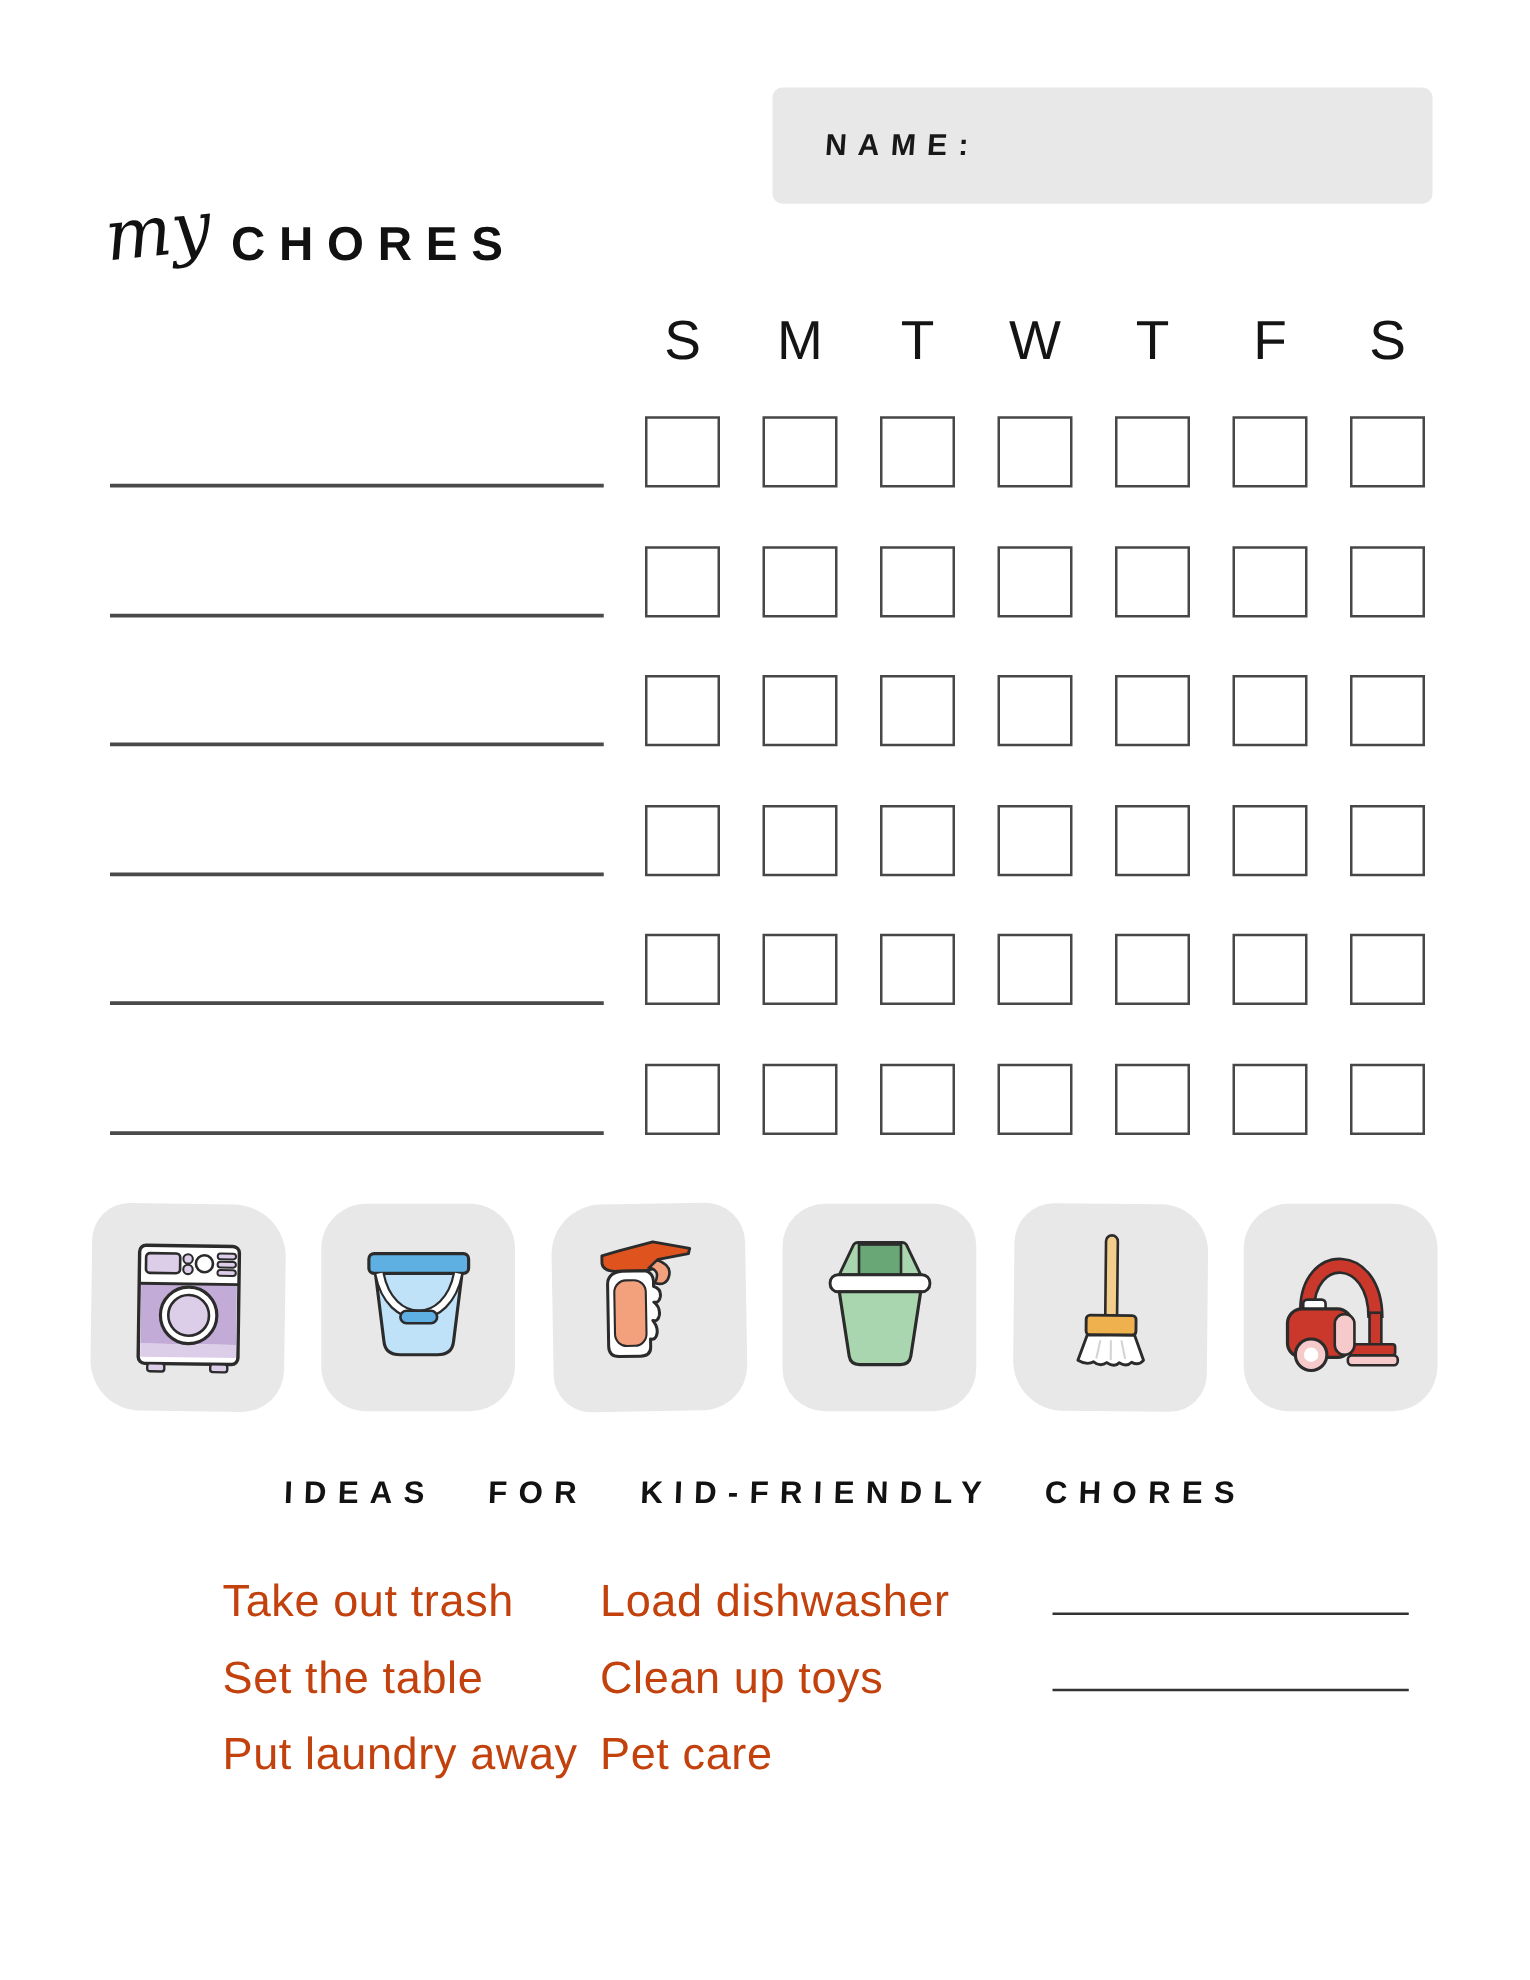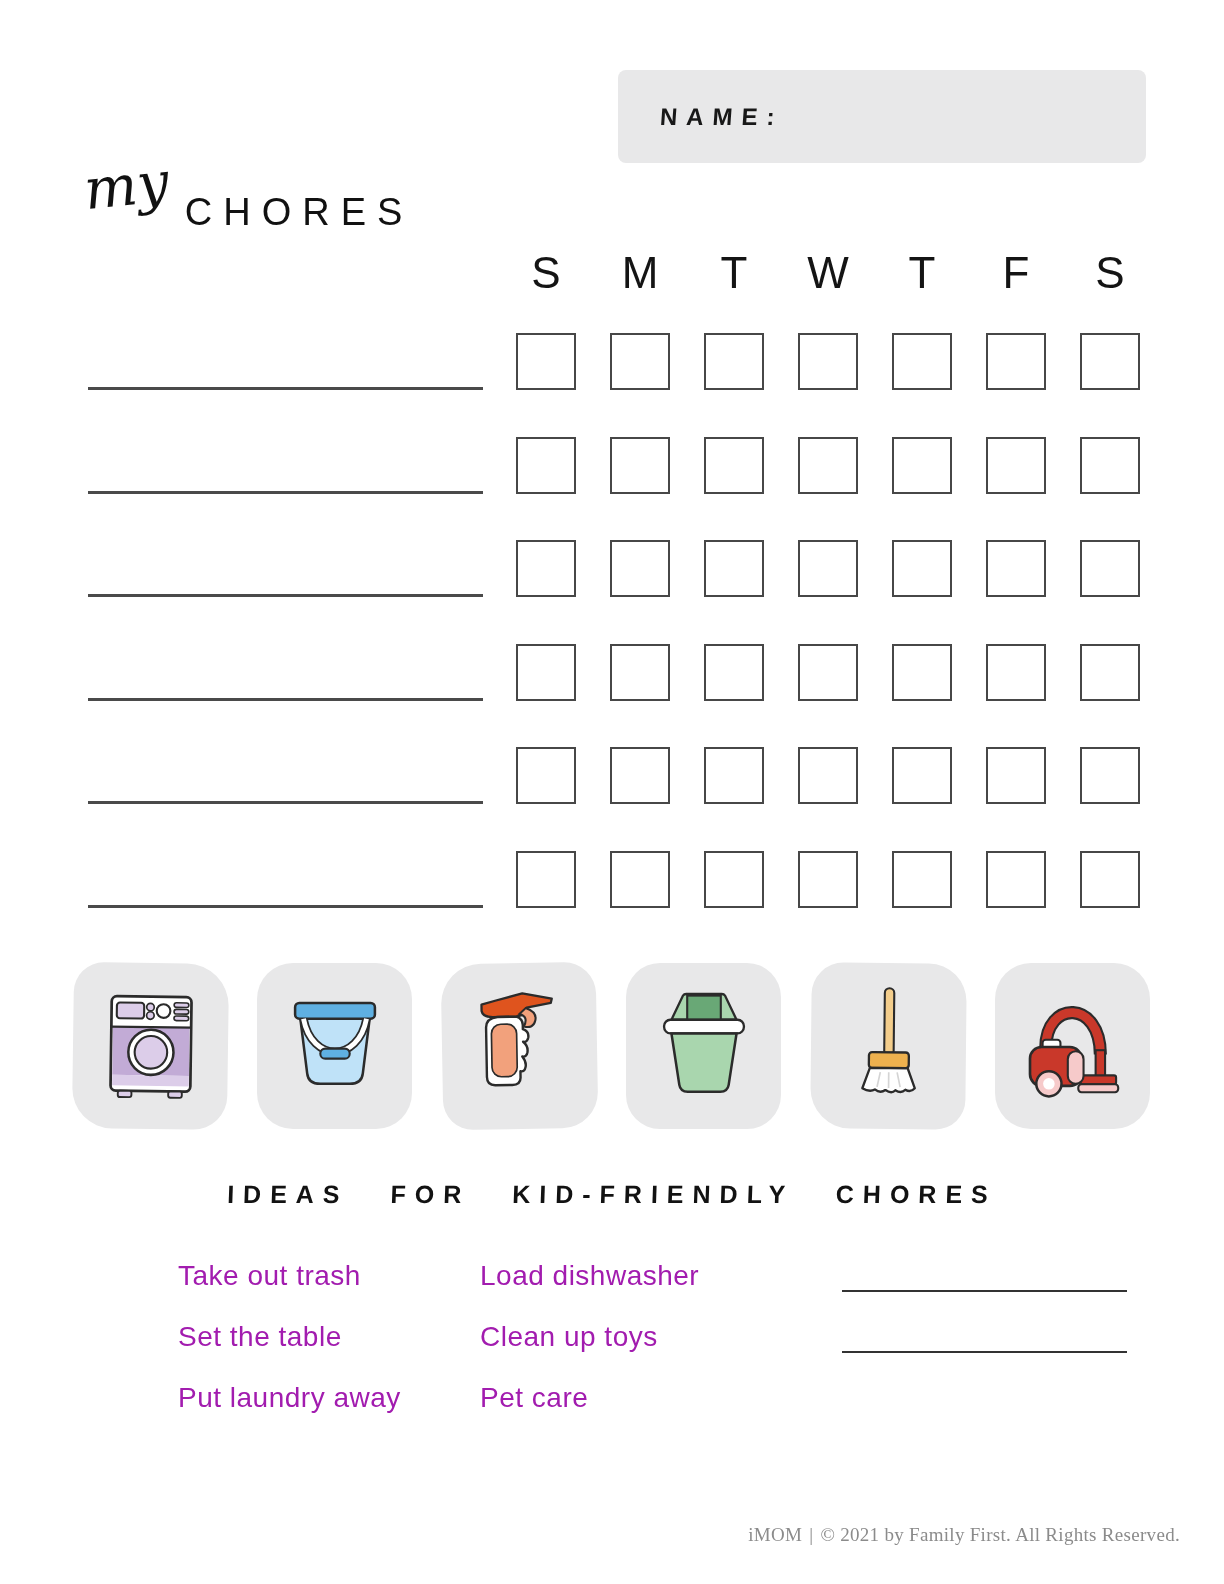--- a/index.html
+++ b/index.html
@@ -9,21 +9,21 @@
   
   .name-box{position:absolute;left:618px;top:70px;width:528px;height:93px;
             background:var(--tile-bg,#e8e8e9);border-radius:8px;}
   .name-label{position:absolute;left:42px;top:33px;font-size:24px;font-weight:600;
               letter-spacing:9px;color:#181818;transform:skewX(-4deg);}
 
   
   .title{position:absolute;left:84px;top:158px;display:flex;align-items:flex-start;}
   .title-script{font-family:"DejaVu Serif",serif;font-style:italic;font-size:56px;
                 line-height:1;transform:rotate(-6deg);margin-right:16px;color:#111;}
-  .title-caps{font-size:38px;font-weight:400;letter-spacing:11px;margin-top:33px;color:#111;}
+  .title-caps{font-size:38px;font-weight:700;letter-spacing:11px;margin-top:17px;color:#111;}
 
   
   .days{position:absolute;left:516px;top:251px;display:flex;gap:34px;}
   .day{width:60px;text-align:center;font-size:44px;line-height:1;font-weight:400;color:#141414;}
 
   
   .grid-row{position:absolute;left:88px;width:1060px;height:57px;display:flex;align-items:flex-end;}
   .chore-line{width:395px;border-bottom:3px solid var(--line-color,#4a4a4a);height:2px;}
   .boxes{display:flex;gap:34px;margin-left:33px;}
   .cbox{width:56px;height:53px;border:2px solid var(--checkbox-border,#474747);background:#fff;}
@@ -40,22 +40,22 @@
   .t3{border-radius:34px;}
   .t4{border-radius:32px 38px 30px 40px;transform:rotate(.6deg);}
   .t5{border-radius:36px;}
 
   
   .ideas-heading{position:absolute;left:0;top:1180px;width:1224px;text-align:center;
                  font-size:25px;font-weight:700;letter-spacing:9px;word-spacing:26px;
                  color:#121212;transform:skewX(-2deg);}
   .ideas-col{position:absolute;top:1252px;}
   .col-0{left:178px;} .col-1{left:480px;} .col-2{left:842px;}
-  .idea-row{height:61px;box-sizing:border-box;padding-top:8px;font-size:28px;
-            letter-spacing:.5px;color:#a21caf;}
+  .idea-row{height:61px;box-sizing:border-box;padding-top:8px;font-size:36px;
+            letter-spacing:.5px;color:#c2410c;}
   .blank-line{width:285px;height:30px;border-bottom:2px solid #333;}
 
   
   .footer{position:absolute;right:44px;top:1524px;font-family:"Liberation Serif",serif;
           font-size:19px;color:var(--footer-gray,#8b8b8b);letter-spacing:.3px;}
   .fsep{margin:0 7px;}
 </style>
 </head>
 <body>
 
@@ -240,17 +240,14 @@
       <div class="ideas-col col-2">
         <div class="idea-row">
           <div class="blank-line"></div>
         </div>
         <div class="idea-row">
           <div class="blank-line"></div>
         </div>
       </div>
     </div>
 
-  <div class="footer">
-    <span>iMOM</span><span class="fsep">|</span><span>© 2021 by Family First. All Rights Reserved.</span>
-  </div>
 
 </div>
 
 </body></html>

